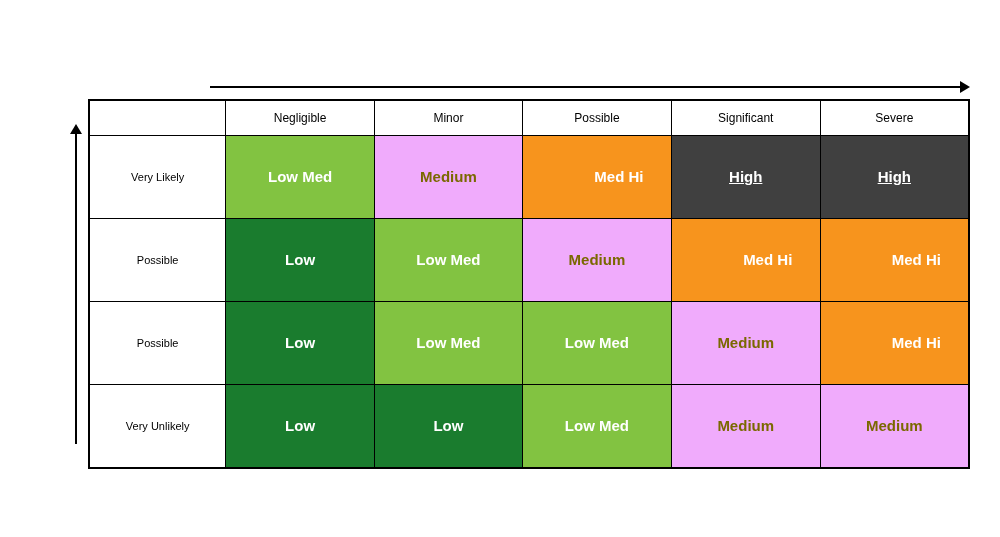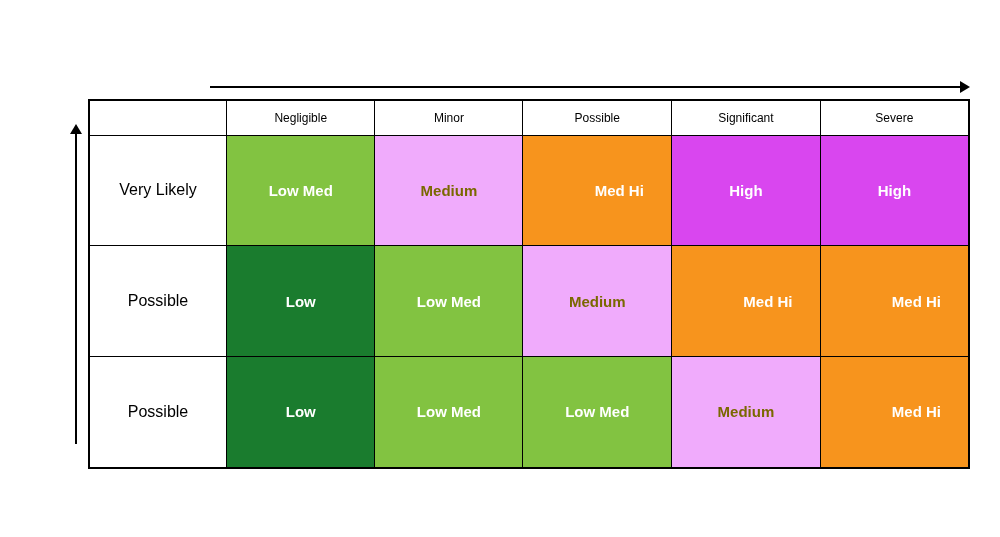--- a/index.html
+++ b/index.html
@@ -100,21 +100,21 @@
       width: 152px;
     }
 
     .risk-table thead th:first-child {
       width: 140px;
       background: #fff;
     }
 
     .risk-table tbody td:first-child {
       background: #fff;
-      font-size: 16px;
+      font-size: 11px;
       padding: 8px 10px;
       width: 140px;
       font-weight: normal;
     }
 
     .risk-table tbody td {
       width: 152px;
       height: 74px;
       font-weight: bold;
       font-size: 15px;
@@ -125,21 +125,21 @@
       color: #000;
       font-weight: normal;
       background: #fff;
     }
 
     
     .color-low { background-color: #1a7c2e; }
     .color-low-med { background-color: #82c341; margin-left: 9px; }
     .color-medium { background-color: #f0abfc; color: #c8a000 !important; }
     .color-med-hi { background-color: #f7941d; padding-left: 44px; }
-    .color-high { background-color: #d946ef; }
+    .color-high { background-color: #404040; text-decoration: underline; }
 
     
     .color-medium {
       color: #7a6800 !important;
     }
 
     .left-arrows {
       display: flex;
       flex-direction: row;
       align-items: stretch;
@@ -220,17 +220,25 @@
             <td class="color-med-hi">Med Hi</td>
           </tr>
           <tr>
             <td class="label-cell">Possible</td>
             <td class="color-low">Low</td>
             <td class="color-low-med">Low Med</td>
             <td class="color-low-med">Low Med</td>
             <td class="color-medium">Medium</td>
             <td class="color-med-hi">Med Hi</td>
           </tr>
+          <tr>
+            <td class="label-cell">Very Unlikely</td>
+            <td class="color-low">Low</td>
+            <td class="color-low">Low</td>
+            <td class="color-low-med">Low Med</td>
+            <td class="color-medium">Medium</td>
+            <td class="color-medium">Medium</td>
+          </tr>
         </tbody>
     </table>
 
   </div>
 </div>
 
 </body></html>

